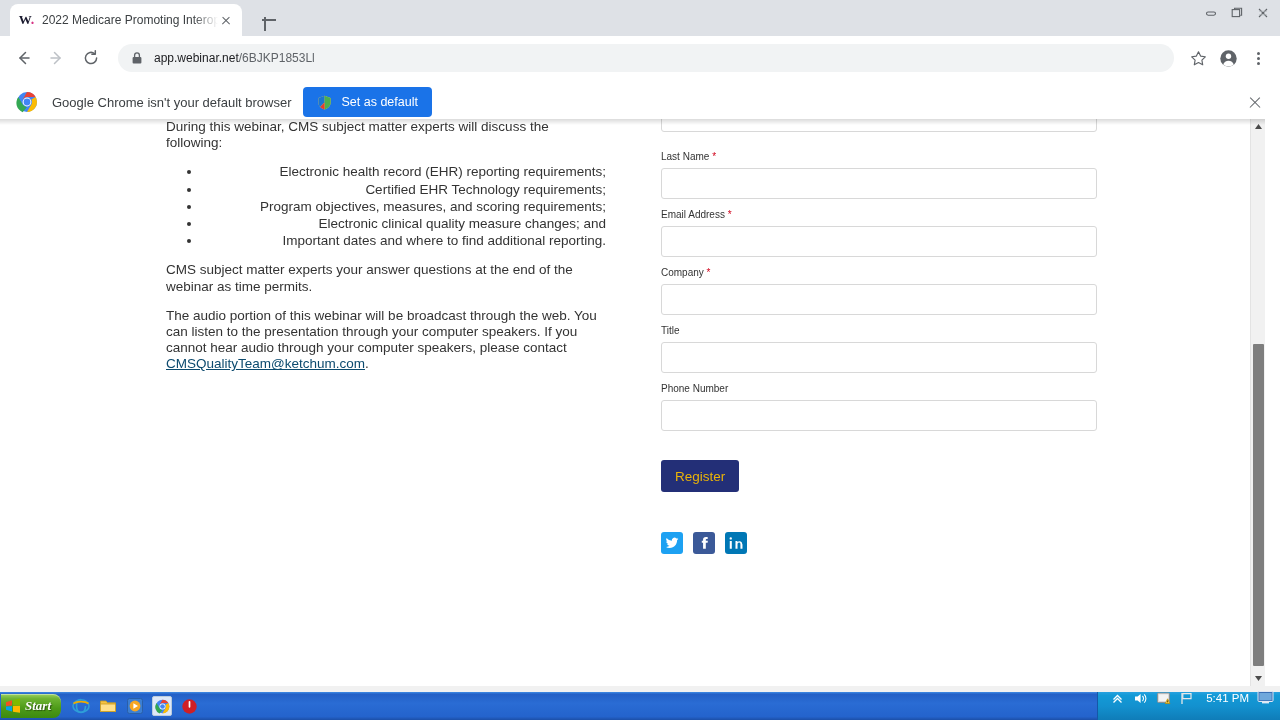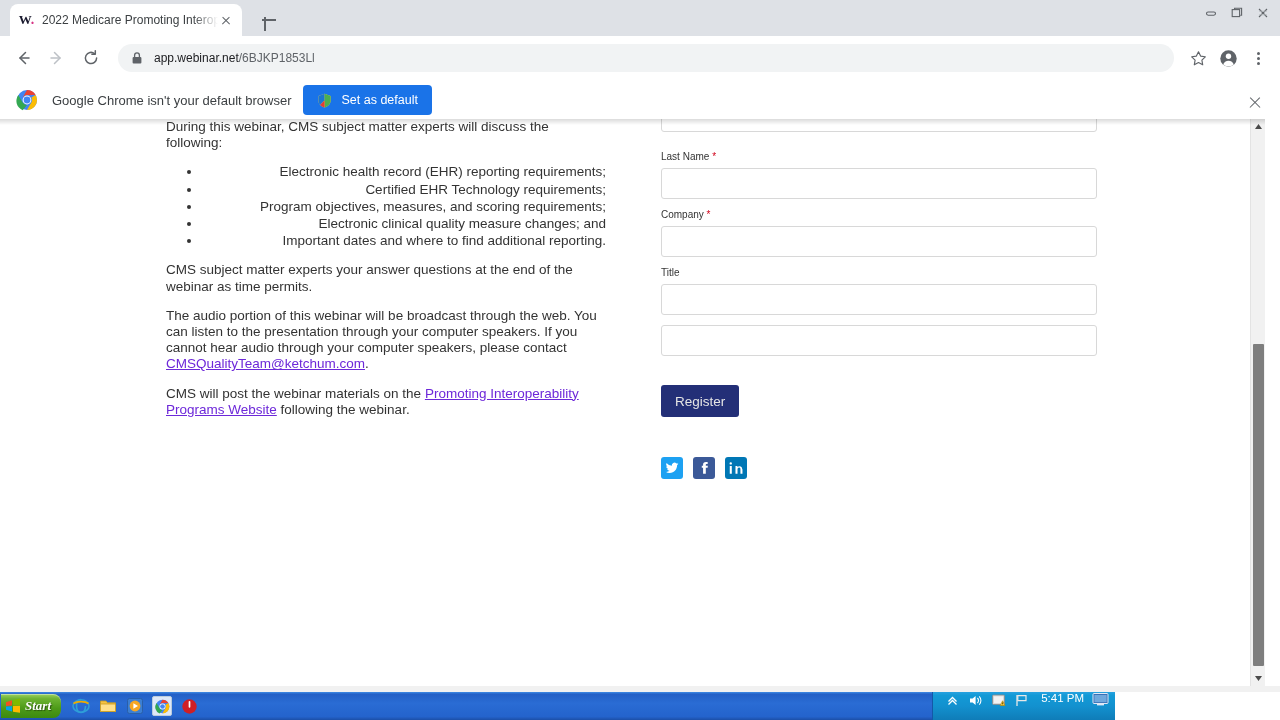--- a/index.html
+++ b/index.html
@@ -64,21 +64,21 @@
     display:flex; align-items:center; padding:0 12px; margin:0 8px; cursor:text;
   }
   .lock { width:14px; height:14px; margin-right:10px; flex:0 0 14px; }
   .url { font-size:12px; color:#202124; white-space:nowrap; }
   .url .dim { color:#5f6368; }
   .tb-right { display:flex; align-items:center; }
   .tbicon { width:28px; height:28px; display:flex; align-items:center; justify-content:center; cursor:pointer; margin-left:2px; }
 
   
   .infobar {
-    height:46px; background:#fff; border-bottom:6px solid #3b82f6;
+    height:46px; background:#fff; border-bottom:2px solid #3b82f6;
     display:flex; align-items:center; padding:0 16px; position:relative;
   }
   .chrome-logo { width:22px; height:22px; margin-right:14px; flex:0 0 22px; }
   .infotext { font-size:13px; color:#3c4043; margin-right:12px; }
   .setdefault {
     background:#1a73e8; color:#fff; border:none; border-radius:4px;
     height:30px; padding:0 14px; font-size:12.5px; cursor:pointer;
     display:flex; align-items:center; font-family:"Liberation Sans", sans-serif;
   }
   .shield { width:15px; height:15px; margin-right:9px; flex:0 0 15px; }
@@ -101,69 +101,69 @@
   }
   .page { position:absolute; left:0; top:0; width:1265px; height:404px; background:#fff; }
 
   
   .col-left { position:absolute; left:166px; top:0px; width:440px; }
   .col-right { position:absolute; left:661px; top:0px; width:436px; }
 
   .body-text { font-size:13.5px; line-height:16.2px; color:#333; margin-bottom:13px; }
   .bullets { margin:0 0 13px 0; padding-left:36px; }
   .bullets li { font-size:13.5px; line-height:16.2px; color:#333; margin-bottom:1px;text-align:right; }
-  a.inline-link { color:#6d28d9; text-decoration:underline;margin-top:15px; }
+  a.inline-link { color:#0c4a6e; text-decoration:underline;margin-top:15px; }
 
   .field { margin-bottom:8px; }
   .field-label { font-size:10px; color:#333; margin-bottom:6px; display:block; }
   .req { color:#d0021b; }
   .field-input {
     width:436px; height:31px; border:1px solid #d8d8d8; border-radius:3px;
     background:#fff; font-size:13.5px; color:#333; padding:0 8px;
     font-family:"Liberation Sans", sans-serif; outline:none;
   }
   .btn-register {
-    margin-top:21px; background:#232f77; color:#e5e5e5; border:none; border-radius:3px;
+    margin-top:21px; background:#232f77; color:#eab308; border:none; border-radius:3px;
     height:32px; padding:0 14px; font-size:13.5px; cursor:pointer;
     font-family:"Liberation Sans", sans-serif;
   }
   .socials { margin-top:40px; display:flex; gap:10px; }
   .soc { width:22px; height:22px; border-radius:3px; display:flex; align-items:center; justify-content:center; cursor:pointer; }
   .soc svg { display:block; }
 
   
   .vscroll { position:absolute; right:0; top:0; width:15px; height:567px; background:#f1f1f1; border-left:1px solid #e3e3e3; }
   .vscroll-arrow { width:15px; height:15px; display:flex; align-items:center; justify-content:center; cursor:pointer; }
   .vscroll-thumb { position:absolute; left:2px; top:225px; width:11px; height:322px; background:#7e7e7e; border-radius:1px; cursor:pointer; }
   .hscroll { position:absolute; left:0; bottom:0; width:1280px; height:6px; background:#f1f1f1; }
 
   
   .taskbar {
-    position:absolute; left:0; top:692px; width:1115px; height:28px;
+    position:absolute; left:0; top:692px; width:1280px; height:28px;
     background:linear-gradient(to bottom,#3f8be4 0%,#235fc6 8%,#2a6cd4 40%,#2463cc 88%,#1c4fa8 100%);
     display:flex; align-items:center;
   }
   .startbtn {
     height:24px; margin-left:1px; padding:0 10px 0 4px;
     background:linear-gradient(to bottom,#9dd162 0%,#6cb332 20%,#4d9a18 60%,#3c8a10 100%);
     border-radius:0 8px 8px 0;
     display:flex; align-items:center; cursor:pointer;
     box-shadow: inset 0 1px 0 rgba(255,255,255,.4);
   }
   .start-flag { width:16px; height:16px; margin-right:4px; flex:0 0 16px; }
   .start-label {
     font-family:"Liberation Serif", serif; font-style:italic; font-weight:bold;
     font-size:13px; color:#fff; text-shadow:1px 1px 1px rgba(0,0,0,.45);
   }
   .quicklaunch { display:flex; align-items:center; margin-left:10px; gap:7px; }
   .ql { width:20px; height:20px; display:flex; align-items:center; justify-content:center; cursor:pointer; }
   .ql.active { background:rgba(255,255,255,.85); border:1px solid #bcd; border-radius:2px; }
   .ql svg { display:block; }
   .tray {
-    position:absolute; right:0; top:0; height:28px; display:flex; 
+    position:absolute; right:0; top:0; height:28px; display:flex; align-items:center;
     padding:0 4px 16px 8px;
     background:linear-gradient(to bottom,#28a2e0 0%,#139ad6 12%,#1391cf 50%,#0f7cb8 100%);
     border-left:1px solid #1458a8;
   }
   .tray-icon { width:17px; height:17px; margin:0 3px; display:flex; align-items:center; justify-content:center; cursor:pointer; }
   .tray-time { font-size:11.5px; color:#fff; margin:0 8px; font-family:"Liberation Sans", sans-serif; }
   .tray-show { width:17px; height:17px; margin-right:2px; cursor:pointer; }
 </style>
 </head>
 <body>
@@ -293,47 +293,51 @@
           <li>Certified EHR Technology requirements;</li>
           <li>Program objectives, measures, and scoring requirements;</li>
           <li>Electronic clinical quality measure changes; and</li>
           <li>Important dates and where to find additional reporting.</li>
         </ul>
 
         <p class="body-text">CMS subject matter experts your answer questions at the end of the webinar as time permits.</p>
 
         <p class="body-text"><span>The audio portion of this webinar will be broadcast through the web. You can listen to the presentation through your computer speakers. If you cannot hear audio through your computer speakers, please contact </span><a class="inline-link" href="#">CMSQualityTeam@ketchum.com</a><span>.</span></p>
 
-        <p class="body-text"><span>CMS will post the webinar materials on the </span><a class="inline-link" href="#">Promoting Interoperability Programs Website</a><span> following the webinar.</span></p>
       </div>
 
       <div class="col-right">
 
         
         <div class="field" style="margin-top:-18px;">
           <input class="field-input" type="text" value="" style="">
         </div>
 
         <div class="field" style="margin-top:19px;">
           <label class="field-label"><span>Last Name</span> <span class="req">*</span></label>
           <input class="field-input" type="text" value="" style="">
         </div>
 
+        <div class="field" style="margin-top:10px;">
+          <label class="field-label"><span>Email Address</span> <span class="req">*</span></label>
+          <input class="field-input" type="text" value="" style="">
+        </div>
 
         <div class="field" style="margin-top:10px;">
           <label class="field-label"><span>Company</span> <span class="req">*</span></label>
           <input class="field-input" type="text" value="" style="">
         </div>
 
         <div class="field" style="margin-top:10px;">
           <label class="field-label">Title</label>
           <input class="field-input" type="text" value="" style="">
         </div>
 
         <div class="field" style="margin-top:10px;">
+          <label class="field-label">Phone Number</label>
           <input class="field-input" type="text" value="" style="">
         </div>
 
         <button class="btn-register">Register</button>
 
         <div class="socials">
           <span class="soc" style="background:#1da1f2;">
             <svg width="14" height="14" viewBox="0 0 24 24">
                 <path fill="#fff" d="M23 4.9a9 9 0 0 1-2.6.7 4.5 4.5 0 0 0 2-2.5 9 9 0 0 1-2.9 1.1 4.5 4.5 0 0 0-7.7 4.1A12.8 12.8 0 0 1 2.6 3.6a4.5 4.5 0 0 0 1.4 6 4.4 4.4 0 0 1-2-.6v.1a4.5 4.5 0 0 0 3.6 4.4 4.5 4.5 0 0 1-2 .1 4.5 4.5 0 0 0 4.2 3.1A9 9 0 0 1 1 18.6a12.7 12.7 0 0 0 6.9 2c8.3 0 12.8-6.9 12.8-12.8v-.6A9.2 9.2 0 0 0 23 4.9z"></path>
               </svg>

